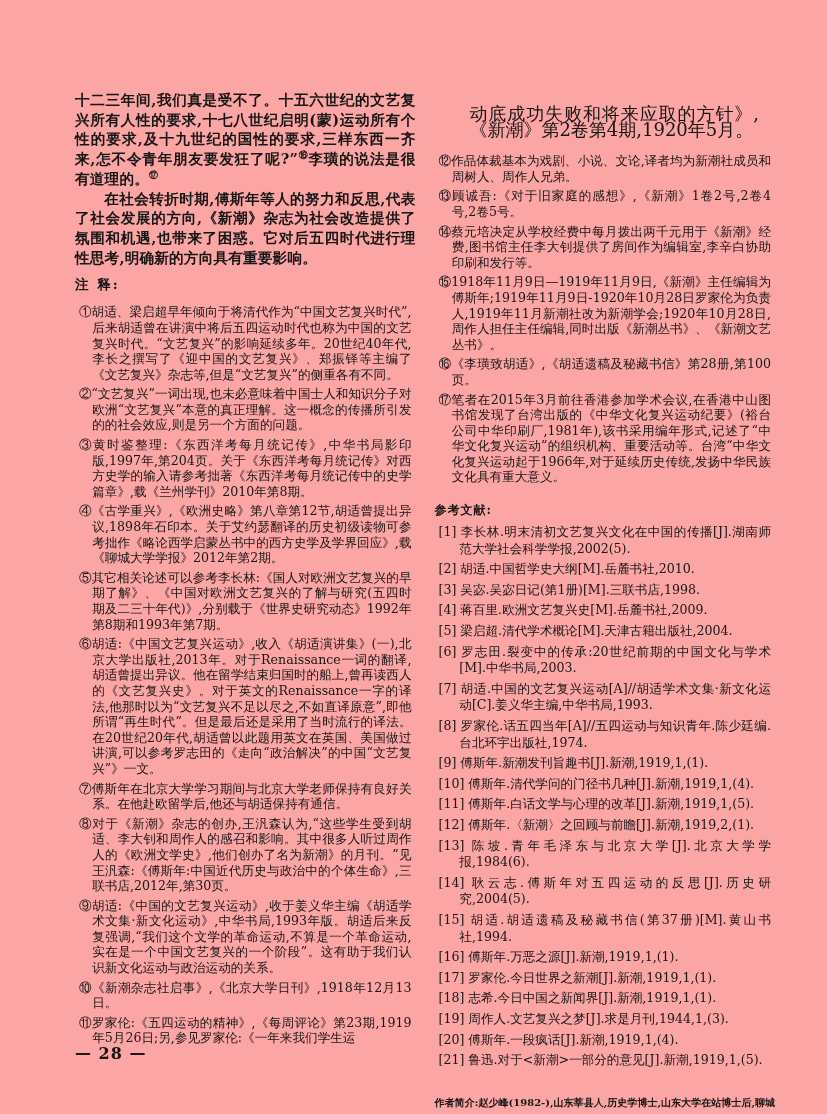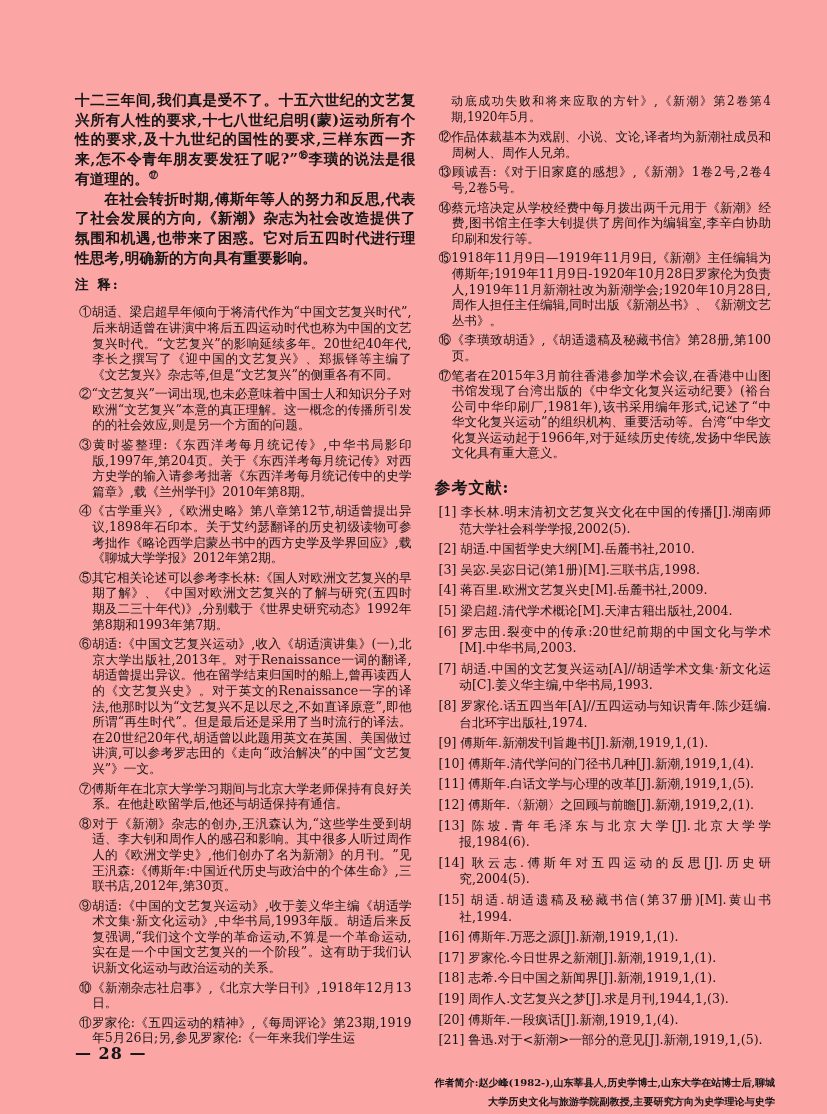--- a/index.html
+++ b/index.html
@@ -35,28 +35,28 @@
     font-size:12.6px;line-height:15.6px;
     text-align:justify;
     padding-left:1.05em;text-indent:-1.05em;
     margin:4px;
   }
   .ref{
     padding-left:1.65em;text-indent:-1.65em;
     line-height:16.6px;
   }
   .cont{
-    font-size:12px;line-height:15.6px;
+    font-size:18px;line-height:15.6px;
     text-align:justify;
     padding-left:1.05em;
-    margin:4px;
+    margin:16px;
   }
   .refs-header{
     font-weight:bold;
-    font-size:16px;
+    font-size:12px;
     margin:17px 0 5px 0;
     letter-spacing:1px;
   }
   .author{
     margin-top:24px;
     font-size:10px;line-height:19.5px;
     font-weight:bold;
     text-align:justify;
     padding-left:5.35em;text-indent:-5.35em;
   }

